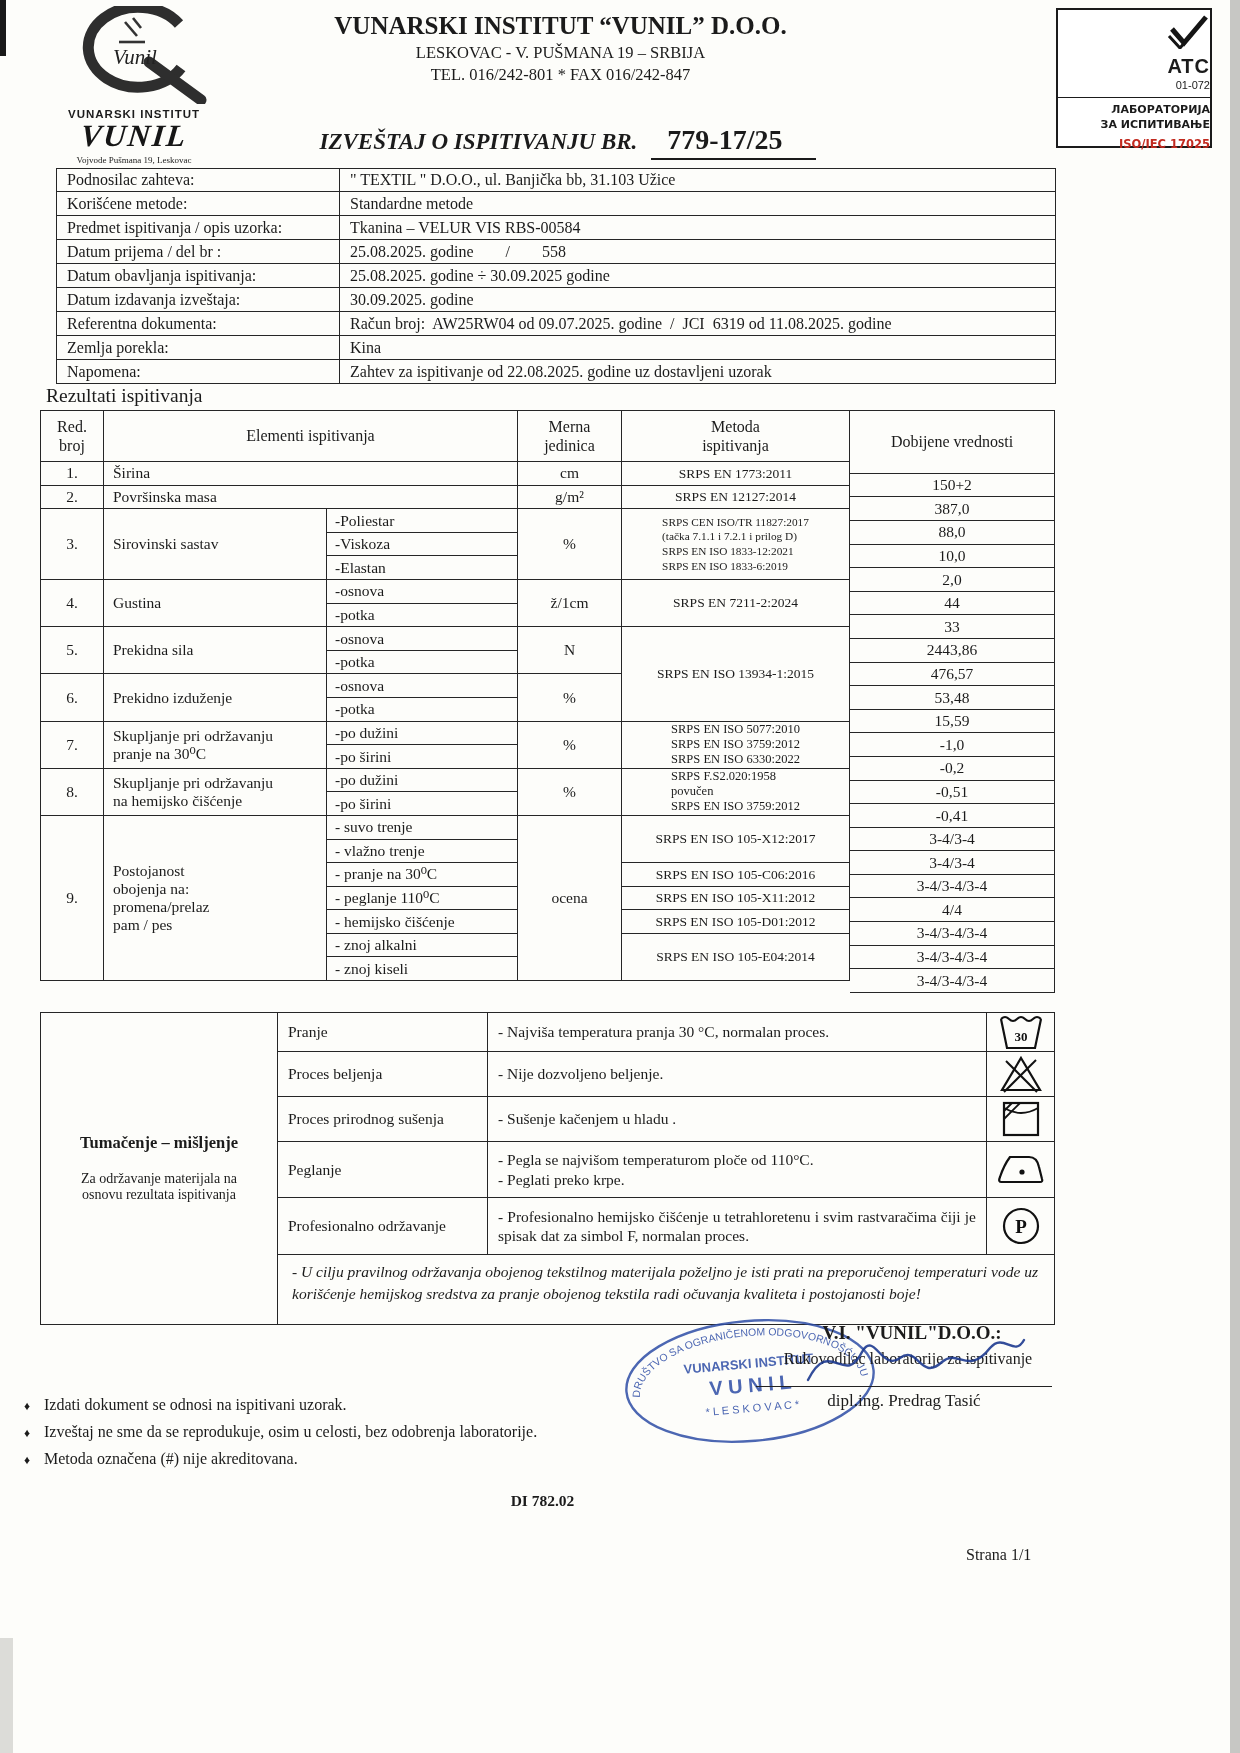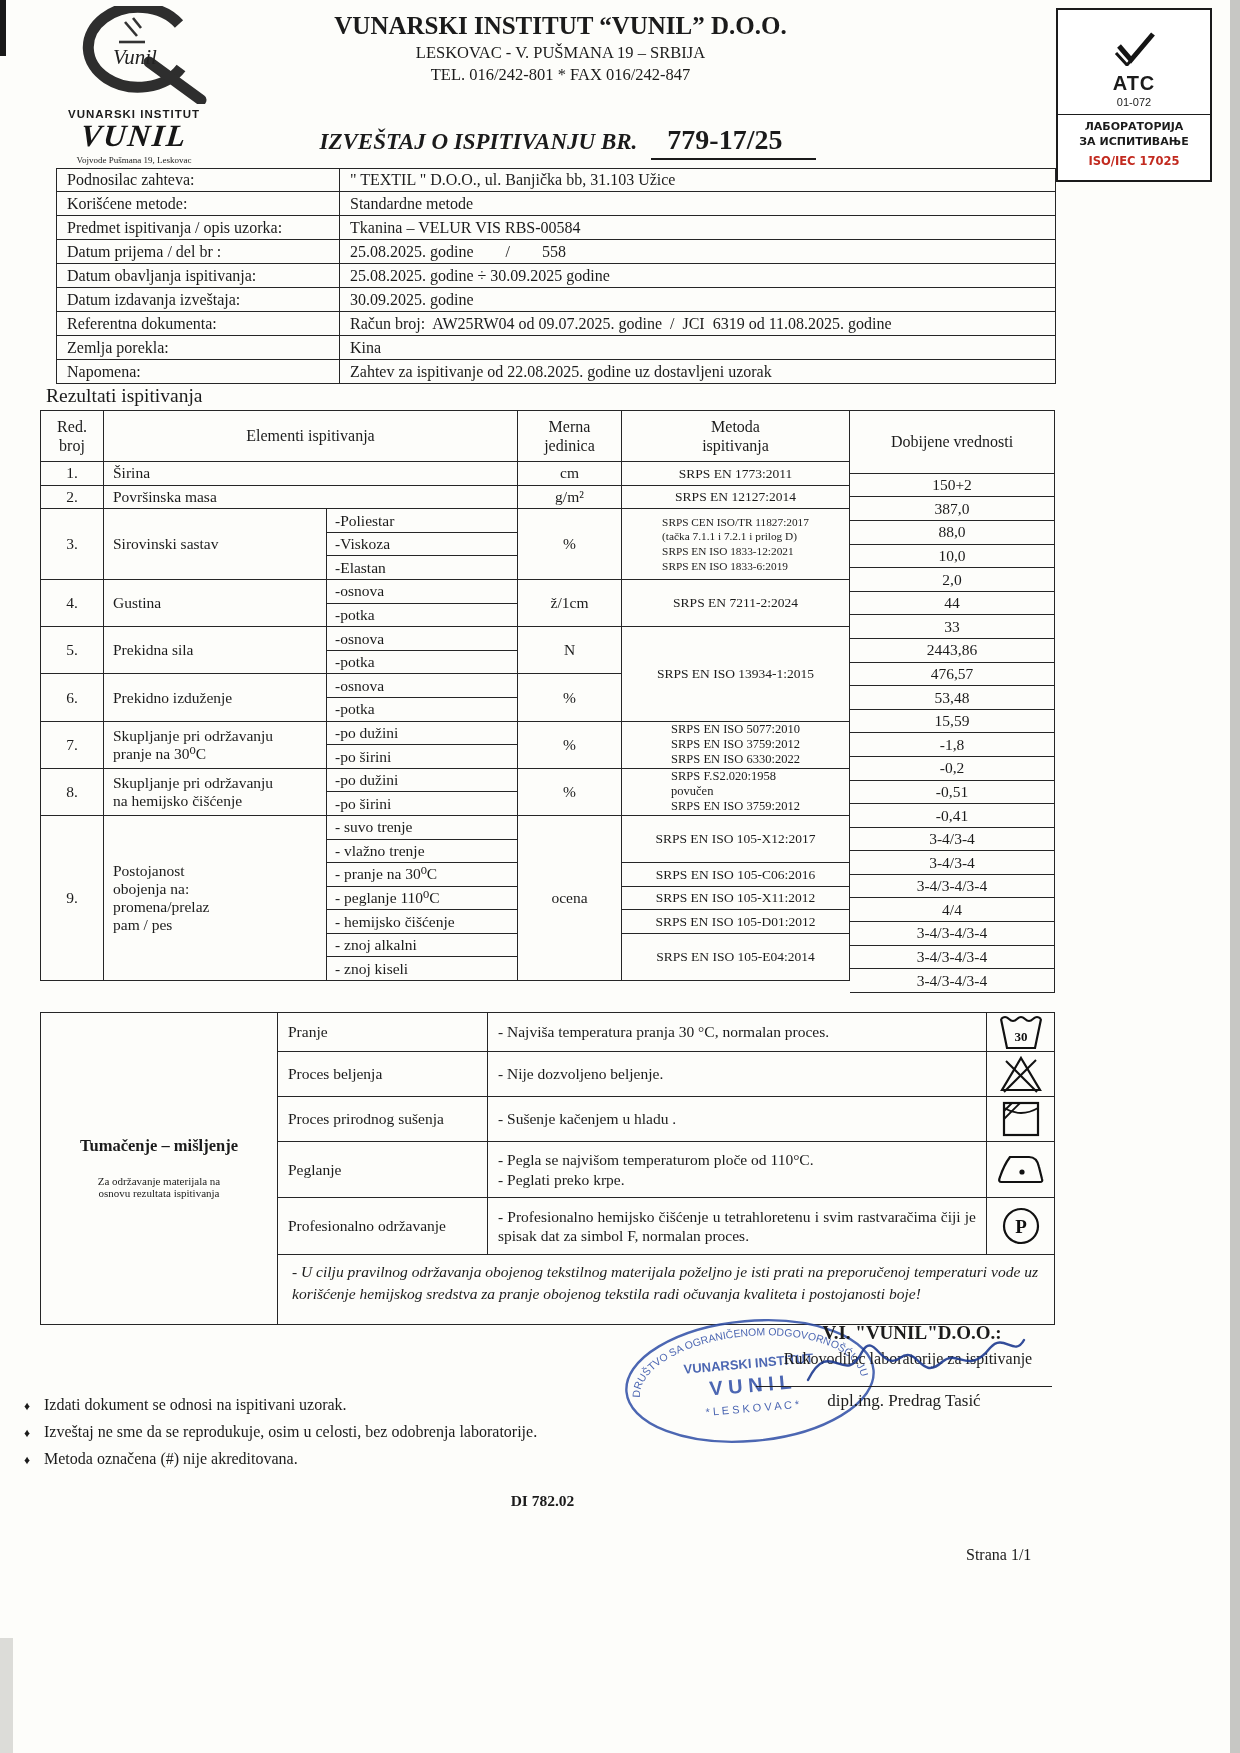--- a/index.html
+++ b/index.html
@@ -17,21 +17,21 @@
   
   .head-center{position:absolute;left:248px;top:12px;width:625px;text-align:center}
   .h-name{font-size:25px;font-weight:bold}
   .h-lab{font-size:17px;font-weight:bold;letter-spacing:.6px;margin-top:3px}
   .h-addr{font-size:16.5px;margin-top:3px}
   .h-tel{font-size:16.5px;margin-top:2px}
   .report-title{position:absolute;left:248px;top:124px;width:640px;text-align:center;white-space:nowrap}
   .rt-text{font-size:23px;font-weight:bold;font-style:italic}
   .rt-num{font-size:28px;font-weight:bold;border-bottom:2.5px solid #1b1b1b;padding:0 34px 2px 16px;margin-left:10px;display:inline-block}
   
-  .badge{position:absolute;left:1056px;top:8px;width:156px;height:174px;border:2.5px solid #1b1b1b;background:#fff;text-align:center;padding-top:22px}
+  .badge{position:absolute;left:1056px;top:8px;width:156px;height:140px;border:2.5px solid #1b1b1b;background:#fff;text-align:right;padding-top:5px}
   .badge-atc{font-size:20px;font-weight:bold;letter-spacing:1px;margin-top:2px;font-family:"Liberation Sans",sans-serif}
   .badge-code{font-size:11px;margin-top:1px;font-family:"Liberation Sans",sans-serif}
   .badge-div{border-top:1.8px solid #1b1b1b;margin:6px 0 5px}
   .badge-cyr{font-size:11px;font-weight:bold;line-height:1.35;font-family:"DejaVu Sans",sans-serif}
   .badge-iso{color:#c22a1f;font-size:11.5px;font-weight:bold;margin-top:4px;font-family:"DejaVu Sans",sans-serif}
   
   .igrid{position:absolute;left:56px;top:168px;display:grid;grid-template-columns:284px 716px;grid-template-rows:repeat(9,24px);font-size:16px}
   .ic{border-right:1.5px solid #262626;border-bottom:1.5px solid #262626;display:flex;align-items:center;padding:0 10px;white-space:pre;overflow:hidden}
   .bl{border-left:1.5px solid #262626}
   .bt{border-top:1.5px solid #262626}
@@ -42,21 +42,21 @@
   .cc{justify-content:center;text-align:center}
   .hd{font-size:16px;line-height:1.2}
   .lc{padding-left:9px}
   .sc{padding-left:8px}
   .mc{justify-content:center;text-align:left;font-size:13.5px;line-height:1.3}
   .m3{font-size:12.5px;line-height:1.22}
   .m4{font-size:11.3px;line-height:1.3}
   
   .cgrid{position:absolute;left:40px;top:1012px;display:grid;grid-template-columns:238px 210px 499px 68px;grid-template-rows:40px 45px 45px 56px 57px 70px}
   .ct-b{font-weight:bold;font-size:16.5px}
-  .ct-r{font-size:11px;white-space:pre-line;margin-top:0}
+  .ct-r{font-size:14px;white-space:pre-line;margin-top:0}
   .pc{padding-left:10px;font-size:15.5px}
   .dc{padding:2px 10px;font-size:15.5px;line-height:1.25}
   .just{text-align:justify}
   .icn{justify-content:center;padding:0}
   .note{font-style:italic;padding:6px 14px;align-items:flex-start;font-size:15.5px;line-height:1.45;white-space:normal}
   
   .stamp{position:absolute;left:615px;top:1306px;transform:rotate(-5deg);opacity:.85}
   .stamp text{fill:#2e4da6;font-family:"Liberation Sans",sans-serif}
   .sig-company{position:absolute;left:772px;top:1322px;width:280px;text-align:center;font-weight:bold;font-size:19px}
   .sig-role{position:absolute;left:764px;top:1350px;width:288px;text-align:center;font-size:16px}
@@ -231,21 +231,21 @@
     <div class="rc cc" style="grid-area:5/6/7/7">387,0</div>
     <div class="rc cc" style="grid-area:7/6/9/7">88,0</div>
     <div class="rc cc" style="grid-area:9/6/11/7">10,0</div>
     <div class="rc cc" style="grid-area:11/6/13/7">2,0</div>
     <div class="rc cc" style="grid-area:13/6/15/7">44</div>
     <div class="rc cc" style="grid-area:15/6/17/7">33</div>
     <div class="rc cc" style="grid-area:17/6/19/7">2443,86</div>
     <div class="rc cc" style="grid-area:19/6/21/7">476,57</div>
     <div class="rc cc" style="grid-area:21/6/23/7">53,48</div>
     <div class="rc cc" style="grid-area:23/6/25/7">15,59</div>
-    <div class="rc cc" style="grid-area:25/6/27/7">-1,8</div>
+    <div class="rc cc" style="grid-area:25/6/27/7">-1,0</div>
     <div class="rc cc" style="grid-area:27/6/29/7">-0,2</div>
     <div class="rc cc" style="grid-area:29/6/31/7">-0,51</div>
     <div class="rc cc" style="grid-area:31/6/33/7">-0,41</div>
     <div class="rc cc" style="grid-area:33/6/35/7">3-4/3-4</div>
     <div class="rc cc" style="grid-area:35/6/37/7">3-4/3-4</div>
     <div class="rc cc" style="grid-area:37/6/39/7">3-4/3-4/3-4</div>
     <div class="rc cc" style="grid-area:39/6/41/7">4/4</div>
     <div class="rc cc" style="grid-area:41/6/43/7">3-4/3-4/3-4</div>
     <div class="rc cc" style="grid-area:43/6/45/7">3-4/3-4/3-4</div>
     <div class="rc cc" style="grid-area:45/6/47/7">3-4/3-4/3-4</div>

